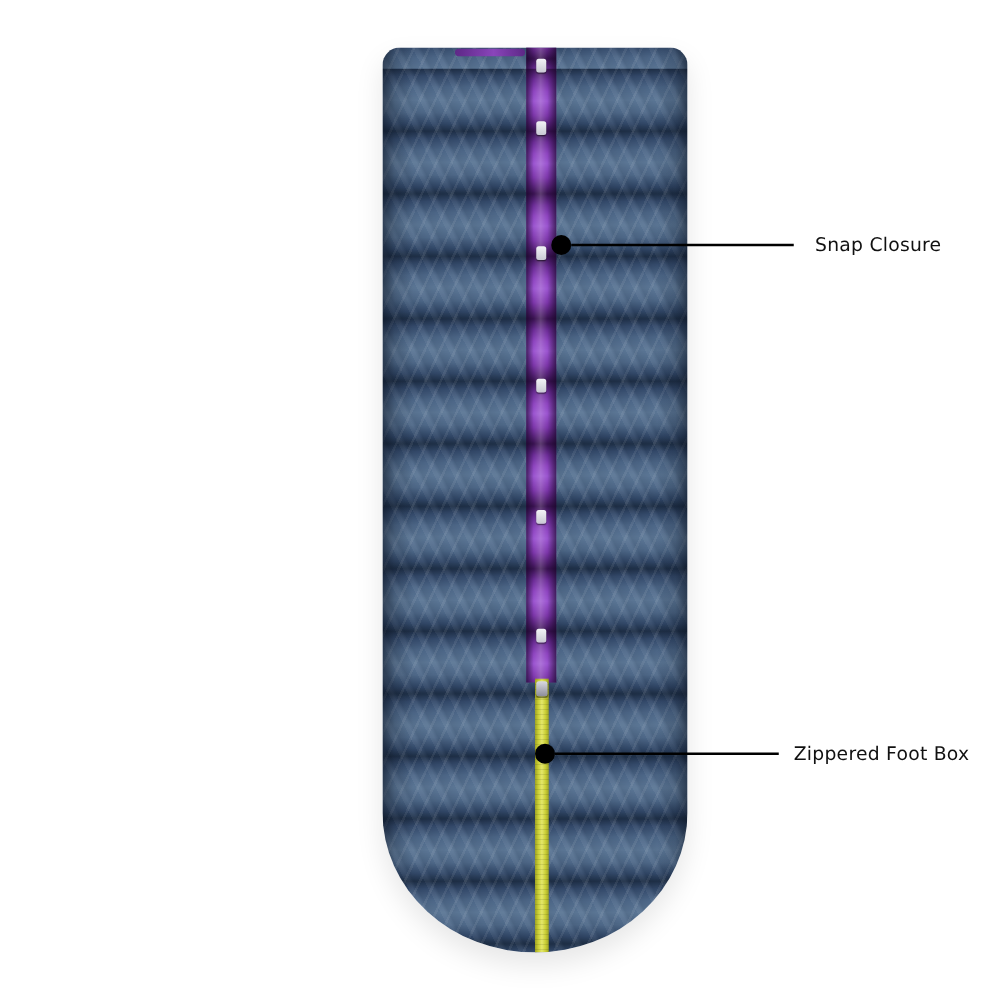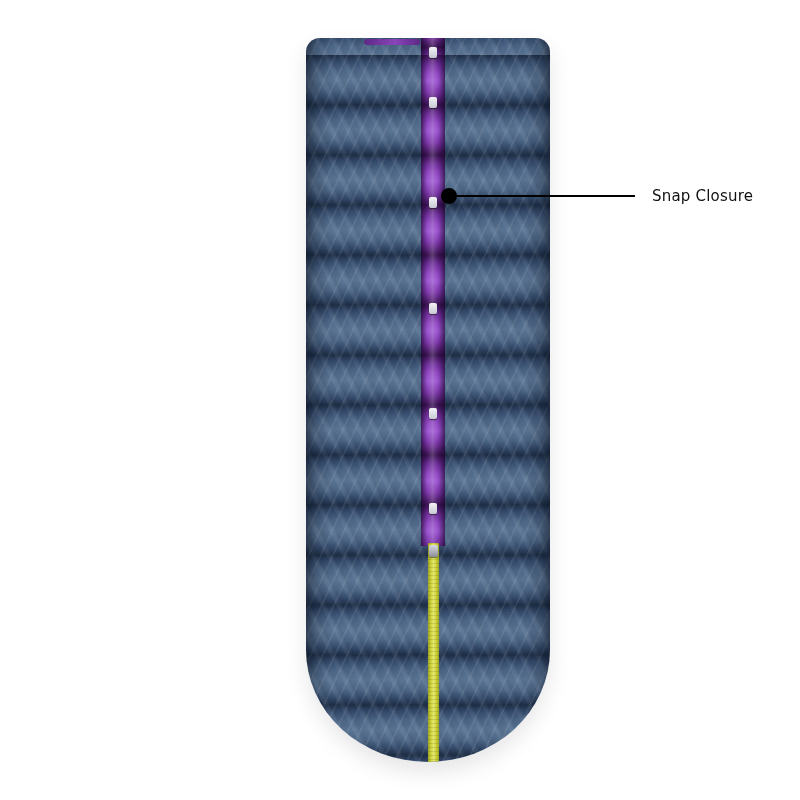--- a/index.html
+++ b/index.html
@@ -173,15 +173,20 @@
       <span class="zipper-slider"></span>
     </div>
   </div>
 
   <div class="callout callout-snap">
     <span class="dot"></span>
     <span class="line"></span>
     <span class="label">Snap Closure</span>
   </div>
 
+  <div class="callout callout-zipper">
+    <span class="dot"></span>
+    <span class="line"></span>
+    <span class="label">Zippered Foot Box</span>
+  </div>
 
 
 </div>
 
 </body></html>

